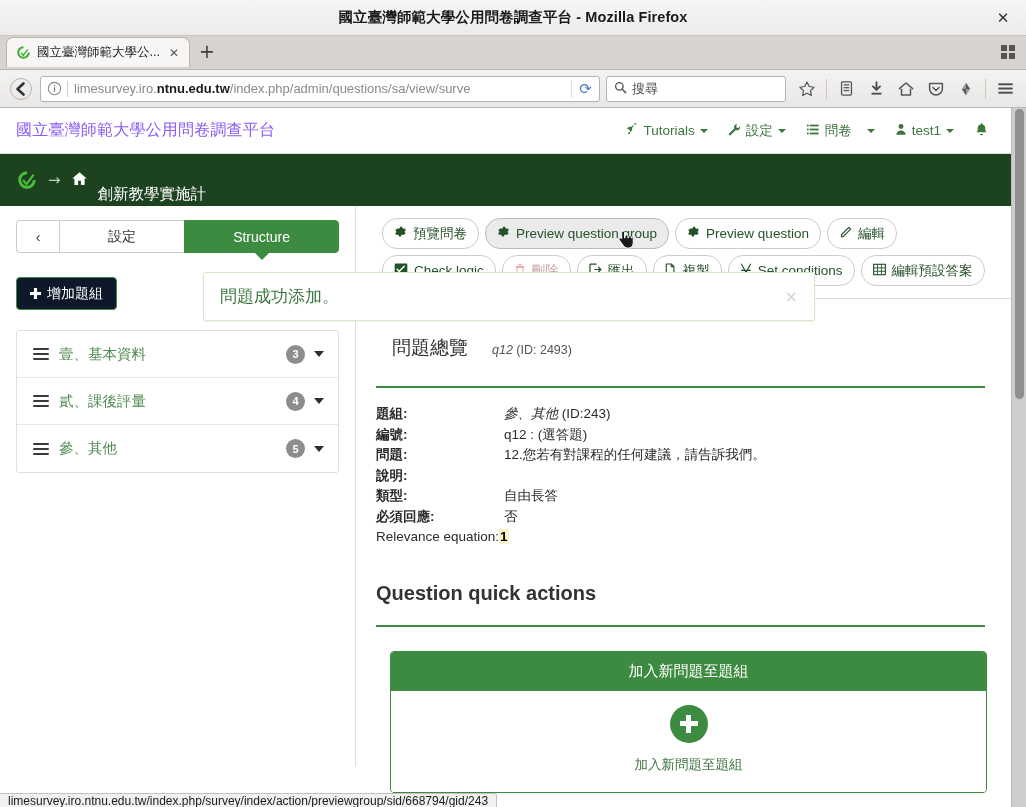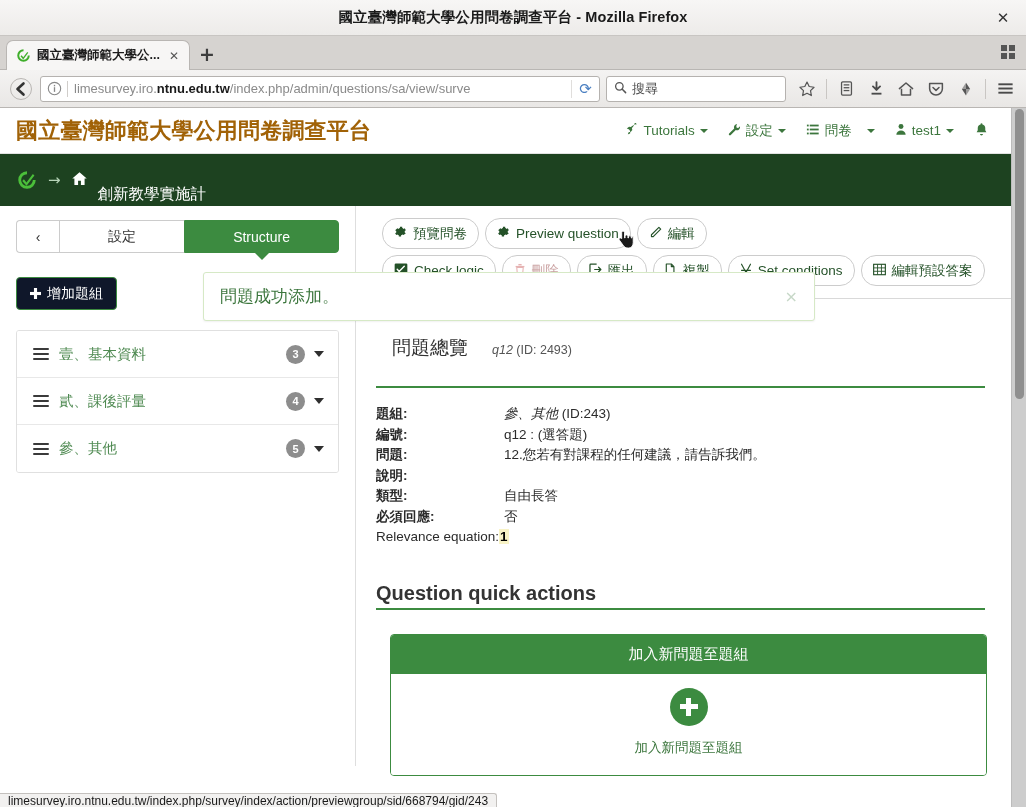--- a/index.html
+++ b/index.html
@@ -34,25 +34,24 @@
     position: absolute; right: 12px; top: 50%; transform: translateY(-50%);
     width: 22px; height: 22px;
     display: flex; align-items: center; justify-content: center;
     font-size: 15px; color: #333; cursor: pointer;
     font-family: "DejaVu Sans", sans-serif;
   }
 
   .tabstrip {
     height: 34px; flex: 0 0 34px;
     background: #d6d3d0;
-    display: flex; align-items: flex-end;
+    display: flex; 
     position: relative;
     padding-left: 6px;
     border-bottom: 1px solid #b9b6b3;
-    font-weight: bold;
   }
   .tab {
     height: 30px;
     background: #f7f6f5;
     border: 1px solid #b9b6b3;
     border-bottom: none;
     border-top-left-radius: 7px; border-top-right-radius: 7px;
     display: flex; align-items: center;
     padding: 0 7px 0 9px;
     gap: 6px;
@@ -153,21 +152,21 @@
 
   
   .app-header {
     height: 46px;
     background: #fff;
     border-bottom: 1px solid #e2e2e2;
     display: flex; align-items: center;
     padding: 0 16px;
   }
   .brand {
-    font-size: 22px; color: #a16207; font-weight: bold;
+    font-size: 16px; color: #8b5cf6; font-weight: normal;
     letter-spacing: .2px;
   }
   .app-nav {
     margin-left: auto;
     display: flex; align-items: center; gap: 20px;
     padding-right: 6px;
     justify-content: space-between;
   }
   .app-nav-item {
     display: flex; align-items: center; gap: 5px;
@@ -373,21 +372,21 @@
     font-weight: bold; color: #2b2b2b;
   }
   .ov-val { color: #2b2b2b; }
   .ov-val .ital { font-style: italic; }
   .hl { background: #f8f3c6; padding: 0 1px; font-weight: bold; }
   .ov-row.inline { display: block; }
   .ov-row.inline .k { font-weight: normal; color: #2b2b2b; }
 
   .qa-title {
     margin: 34px 0 0 0;
-    padding-bottom: 3px;
+    padding-bottom: 20px;
     border-bottom: 2px solid #3c8b40;
   }
   .qa-title h2 { margin: 0; font-size: 20px; font-weight: bold; color: #333; }
 
   .qa-card {
     margin: 24px 0 0 14px;
     border: 1px solid #3c8b40;
     border-radius: 4px;
     overflow: hidden;
     width: 597px;
@@ -720,20 +719,26 @@
         <div class="main">
 
           <div class="toolbar">
             <div class="tb-row">
               <div class="tb-btn">
                 <span><svg width="13" height="13" viewBox="0 0 16 16">
                       <path d="M8 5.2A2.8 2.8 0 1 0 8 10.8 2.8 2.8 0 0 0 8 5.2zm6.6 3.6l-1.4-.8a5.4 5.4 0 0 0 0-2l1.4-.8-1.4-2.4-1.4.8a5.4 5.4 0 0 0-1.7-1l0-1.6h-2.8l0 1.6a5.4 5.4 0 0 0-1.7 1l-1.4-.8L1.4 5.2l1.4.8a5.4 5.4 0 0 0 0 2l-1.4.8 1.4 2.4 1.4-.8a5.4 5.4 0 0 0 1.7 1l0 1.6h2.8l0-1.6a5.4 5.4 0 0 0 1.7-1l1.4.8z" fill="#245128"></path>
                     </svg></span>
                 <span class="lbl-dark">預覽問卷</span>
               </div>
+              <div class="tb-btn hover">
+                <span><svg width="13" height="13" viewBox="0 0 16 16">
+                      <path d="M8 5.2A2.8 2.8 0 1 0 8 10.8 2.8 2.8 0 0 0 8 5.2zm6.6 3.6l-1.4-.8a5.4 5.4 0 0 0 0-2l1.4-.8-1.4-2.4-1.4.8a5.4 5.4 0 0 0-1.7-1l0-1.6h-2.8l0 1.6a5.4 5.4 0 0 0-1.7 1l-1.4-.8L1.4 5.2l1.4.8a5.4 5.4 0 0 0 0 2l-1.4.8 1.4 2.4 1.4-.8a5.4 5.4 0 0 0 1.7 1l0 1.6h2.8l0-1.6a5.4 5.4 0 0 0 1.7-1l1.4.8z" fill="#245128"></path>
+                    </svg></span>
+                <span class="lbl-dark">Preview question group</span>
+              </div>
               <div class="tb-btn">
                 <span><svg width="13" height="13" viewBox="0 0 16 16">
                       <path d="M8 5.2A2.8 2.8 0 1 0 8 10.8 2.8 2.8 0 0 0 8 5.2zm6.6 3.6l-1.4-.8a5.4 5.4 0 0 0 0-2l1.4-.8-1.4-2.4-1.4.8a5.4 5.4 0 0 0-1.7-1l0-1.6h-2.8l0 1.6a5.4 5.4 0 0 0-1.7 1l-1.4-.8L1.4 5.2l1.4.8a5.4 5.4 0 0 0 0 2l-1.4.8 1.4 2.4 1.4-.8a5.4 5.4 0 0 0 1.7 1l0 1.6h2.8l0-1.6a5.4 5.4 0 0 0 1.7-1l1.4.8z" fill="#245128"></path>
                     </svg></span>
                 <span class="lbl-dark">Preview question</span>
               </div>
               <div class="tb-btn">
                 <span><svg width="13" height="13" viewBox="0 0 16 16">
                       <path d="M12.2 1.6l2.2 2.2L5.2 13H3v-2.2z" fill="none" stroke="#245128" stroke-width="1.4" stroke-linejoin="round"></path>
                     </svg></span>

